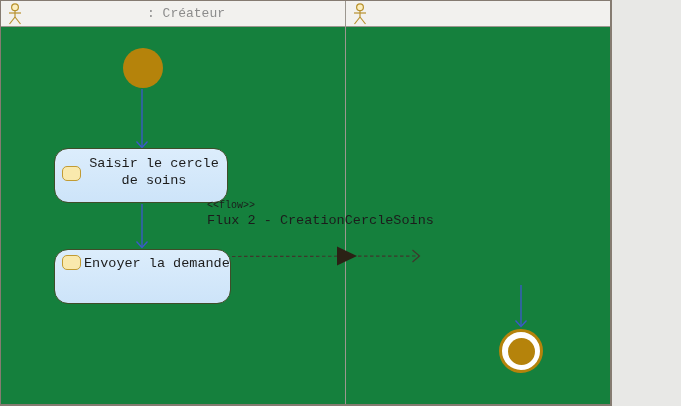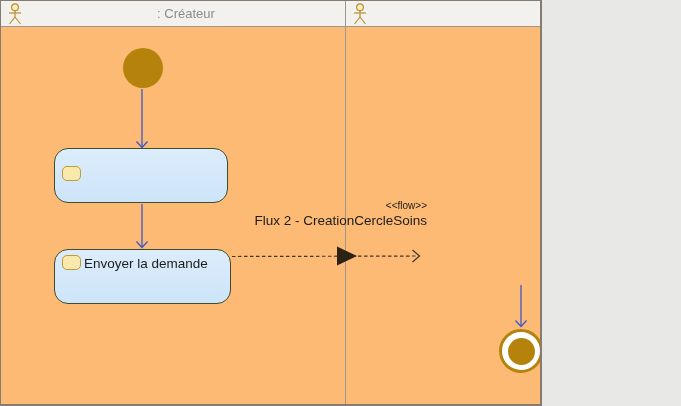--- a/index.html
+++ b/index.html
@@ -3,28 +3,29 @@
 <meta charset="utf-8">
 <style>
   html, body {
     margin: 0;
     padding: 0;
     background: #e8e8e6;
     font-family: "Liberation Sans", sans-serif;
   }
   .canvas {
     position: relative;
-    width: 542px;
+    width: 612px;
     height: 406px;
     box-sizing: border-box;
-    background: #fdba74;
+    background: #15803d;
     border: 1px solid #857b71;
     border-right-width: 2px;
     border-bottom-width: 2px;
     overflow: hidden;
+    font-family: Liberation Mono, monospace;
   }
   
   .lane {
     position: absolute;
     top: 0;
     bottom: 0;
     box-sizing: border-box;
   }
   .lane-createur   { left: 0;     width: 345px; border-right: 1px solid #9c978f; }
   .lane-gestionnaire { left: 345px; right: 0; }
@@ -116,21 +117,21 @@
     position: absolute;
     left: 0; top: 0;
     width: 681px; height: 406px;
     pointer-events: none;
   }
   
   .flow-label {
     position: absolute;
     left: 206px; top: 199px;
     width: 220px;
-    text-align: right;
+    text-align: left;
     color: #1c1c1c;
   }
   .flow-stereotype { font-size: 10px; line-height: 12px; }
   .flow-name       { font-size: 13.5px; line-height: 17px; white-space: nowrap; }
 </style>
 </head>
 <body>
 
 <div class="canvas">
 
@@ -184,20 +185,21 @@
     <g>
       <line x1="520" y1="284" x2="520" y2="325" stroke="#3d57cc" stroke-width="1.3"></line>
       <polyline points="514.5,319.5 520,325.5 525.5,319.5" fill="none" stroke="#3d57cc" stroke-width="1.3"></polyline>
     </g>
   </svg>
 
   <div class="start-node"></div>
 
   <div class="activity activity-saisir">
     <span class="action-icon"></span>
+    <span class="action-label">Saisir le cercle de soins</span>
   </div>
 
   <div class="activity activity-envoyer">
     <span class="action-icon"></span>
     <span class="action-label">Envoyer la demande</span>
   </div>
 
 
   <div class="flow-label">
     <div class="flow-stereotype">&lt;&lt;flow&gt;&gt;</div>

